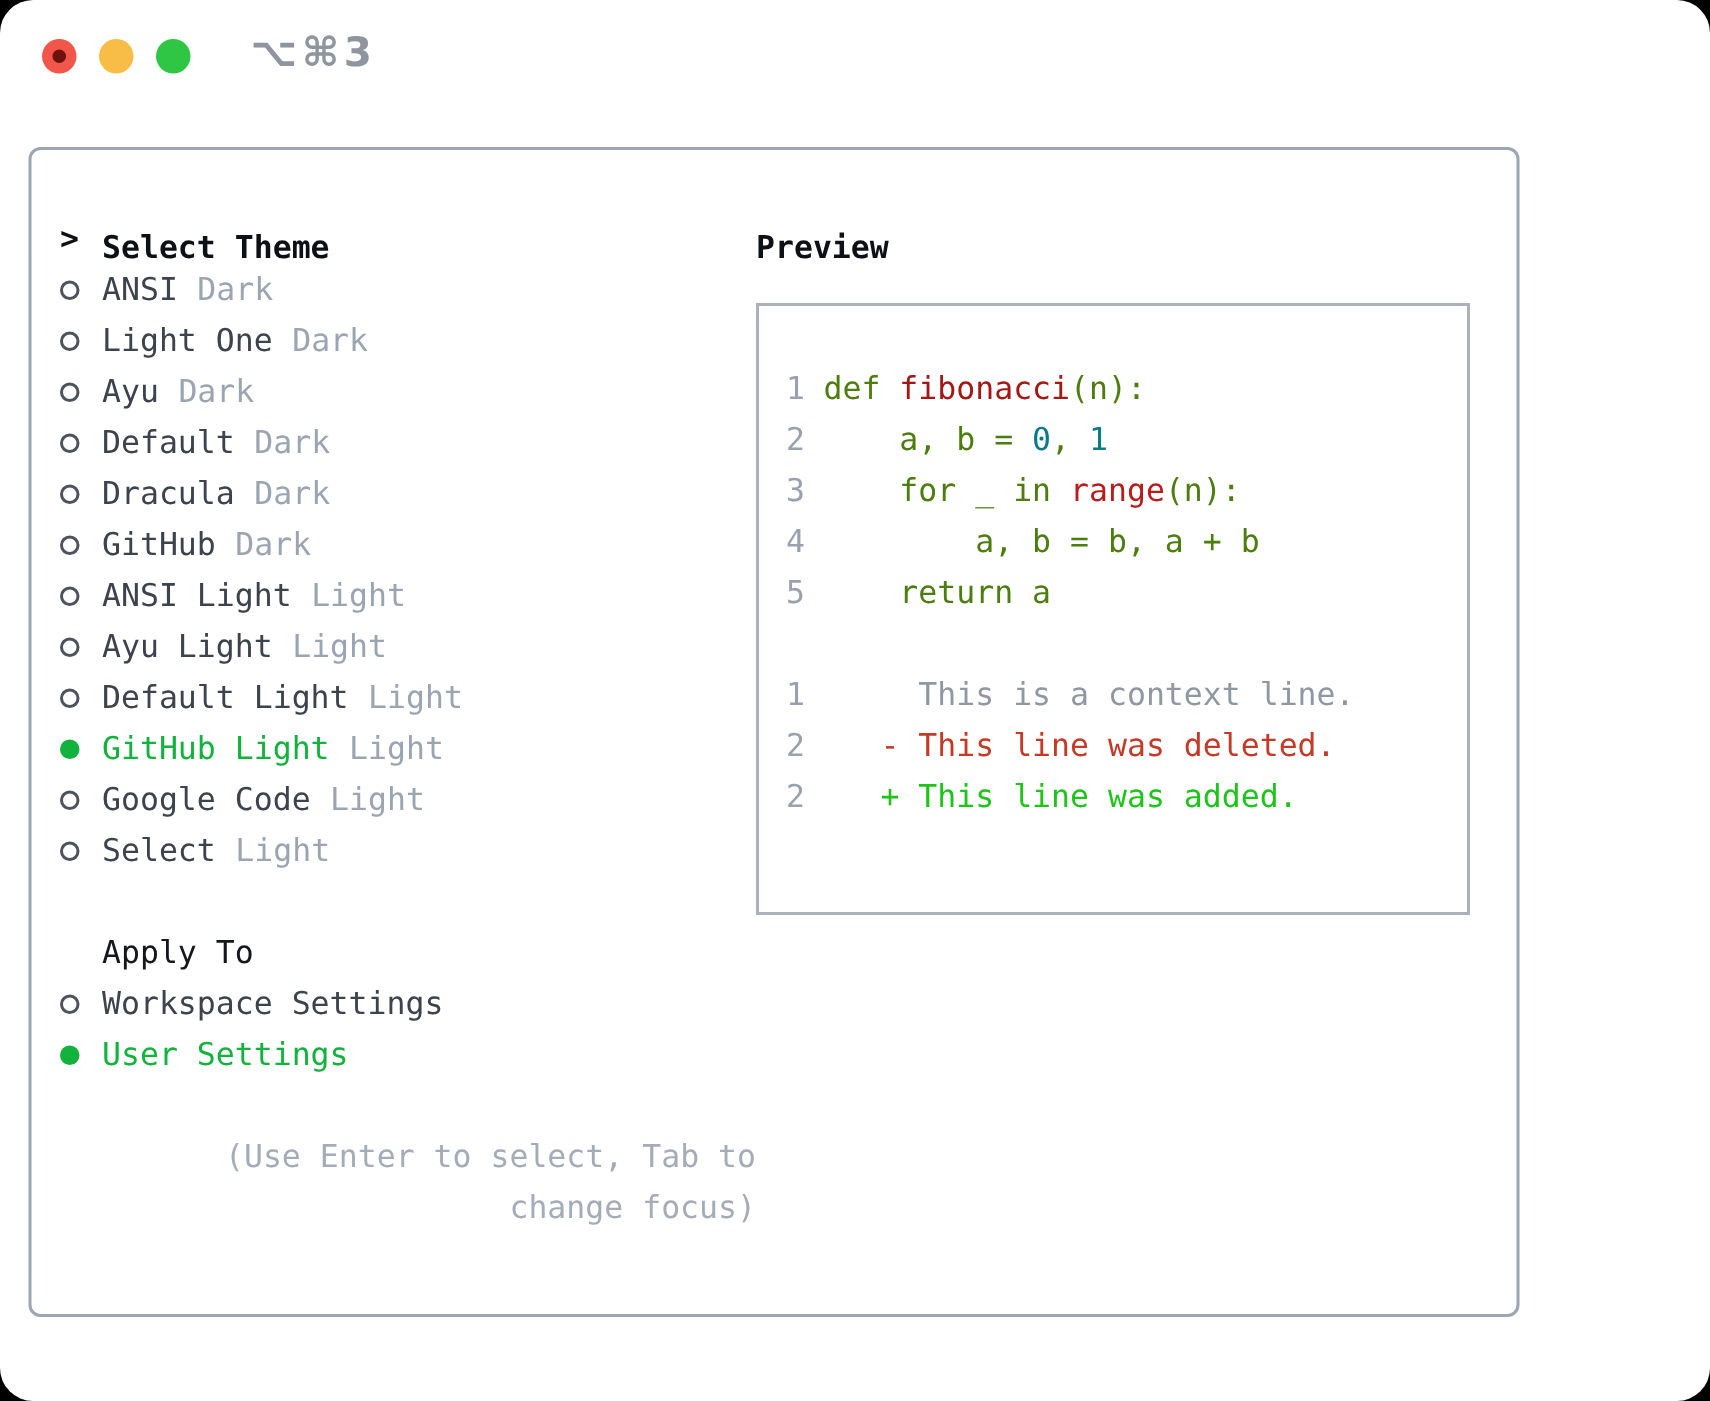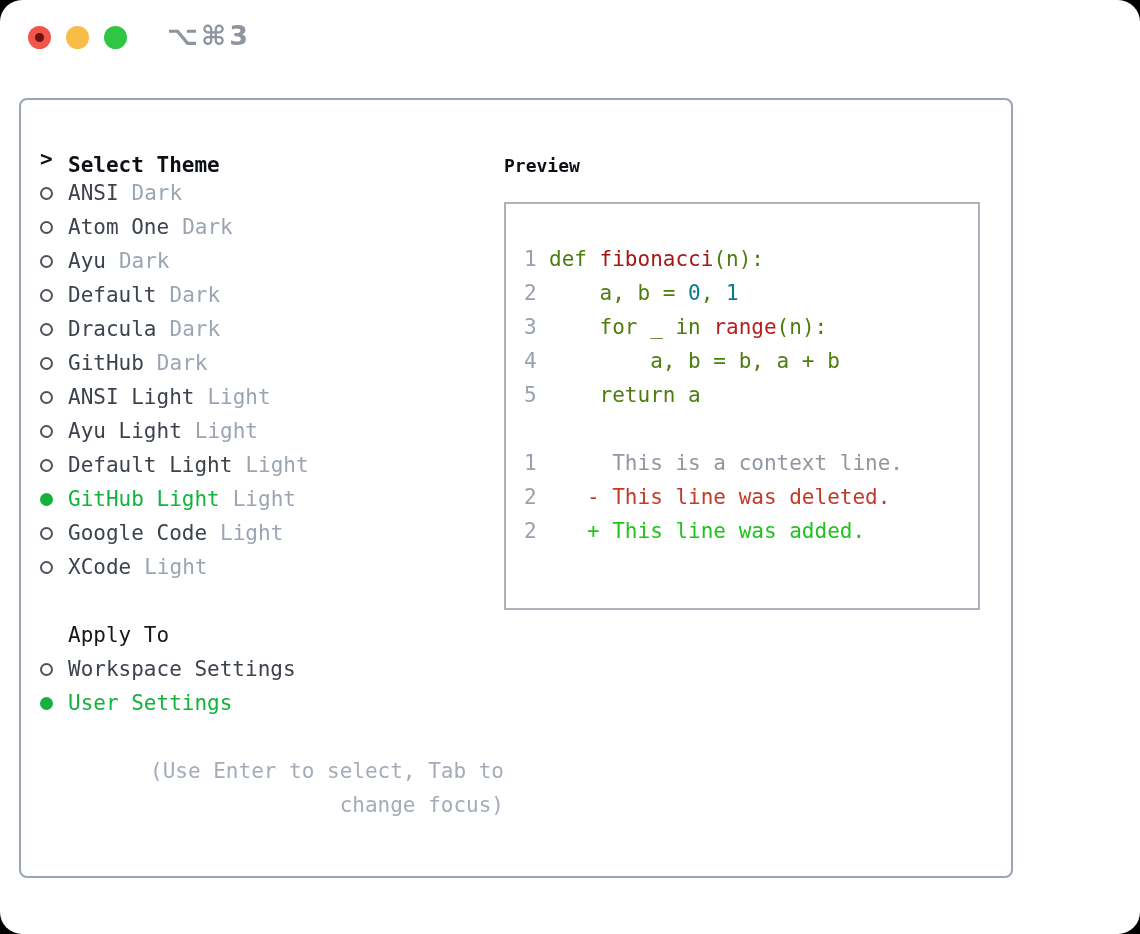--- a/index.html
+++ b/index.html
@@ -39,21 +39,21 @@
   .prompt { color:#0d1014; font-weight:bold; width:28px; flex:none; }
   .header-label { color:#0d1014; font-weight:bold;margin-top:12px; }
   .theme-name { color:#3c434d; white-space:pre; }
   .theme-name.selected { color:#12b23c; }
   .badge { color:#9ba5b2; margin-left:13px; white-space:pre; }
   .spacer { height:34px; }
   .apply-header { color:#14171c; }
   .help { color:#a4acb8; font-size:21px; line-height:34px; white-space:pre;text-align:right; }
 
   
-  .preview-title-row { display:flex; height:34px; align-items:center; font-size:18px; margin-left:0; }
+  .preview-title-row { display:flex; height:34px; align-items:center; font-size:21px; margin-left:0; }
   .preview-box {
     margin-top:26px; width:476px; height:408px;
     border:2px solid #abb2bc; box-sizing:border-box;
     padding:38px 0 0 18px; background:#fff;
   }
   .crow { display:flex; height:34px; align-items:center; font-size:21px; }
   .ln { width:25px; flex:none; color:#98a1ad; white-space:pre; }
   .seg { white-space:pre; color:#2f363e; }
   .seg.plain { color:#4d7c0f; }
   .seg.function { color:#a31815; }
@@ -89,21 +89,21 @@
             <span class="marker">
               <span class="circle"></span>
             </span>
             <span class="theme-name">ANSI</span>
             <span class="badge">Dark</span>
           </div>
           <div class="row">
             <span class="marker">
               <span class="circle"></span>
             </span>
-            <span class="theme-name">Atom One</span>
+            <span class="theme-name">Light One</span>
             <span class="badge">Dark</span>
           </div>
           <div class="row">
             <span class="marker">
               <span class="circle"></span>
             </span>
             <span class="theme-name">Ayu</span>
             <span class="badge">Dark</span>
           </div>
           <div class="row">
@@ -159,21 +159,21 @@
             <span class="marker">
               <span class="circle"></span>
             </span>
             <span class="theme-name">Google Code</span>
             <span class="badge">Light</span>
           </div>
           <div class="row">
             <span class="marker">
               <span class="circle"></span>
             </span>
-            <span class="theme-name">XCode</span>
+            <span class="theme-name">Select</span>
             <span class="badge">Light</span>
           </div>
         </div>
 
       <div class="spacer"></div>
 
       <div class="row">
         <span class="marker"></span>
         <span class="apply-header">Apply To</span>
       </div>

